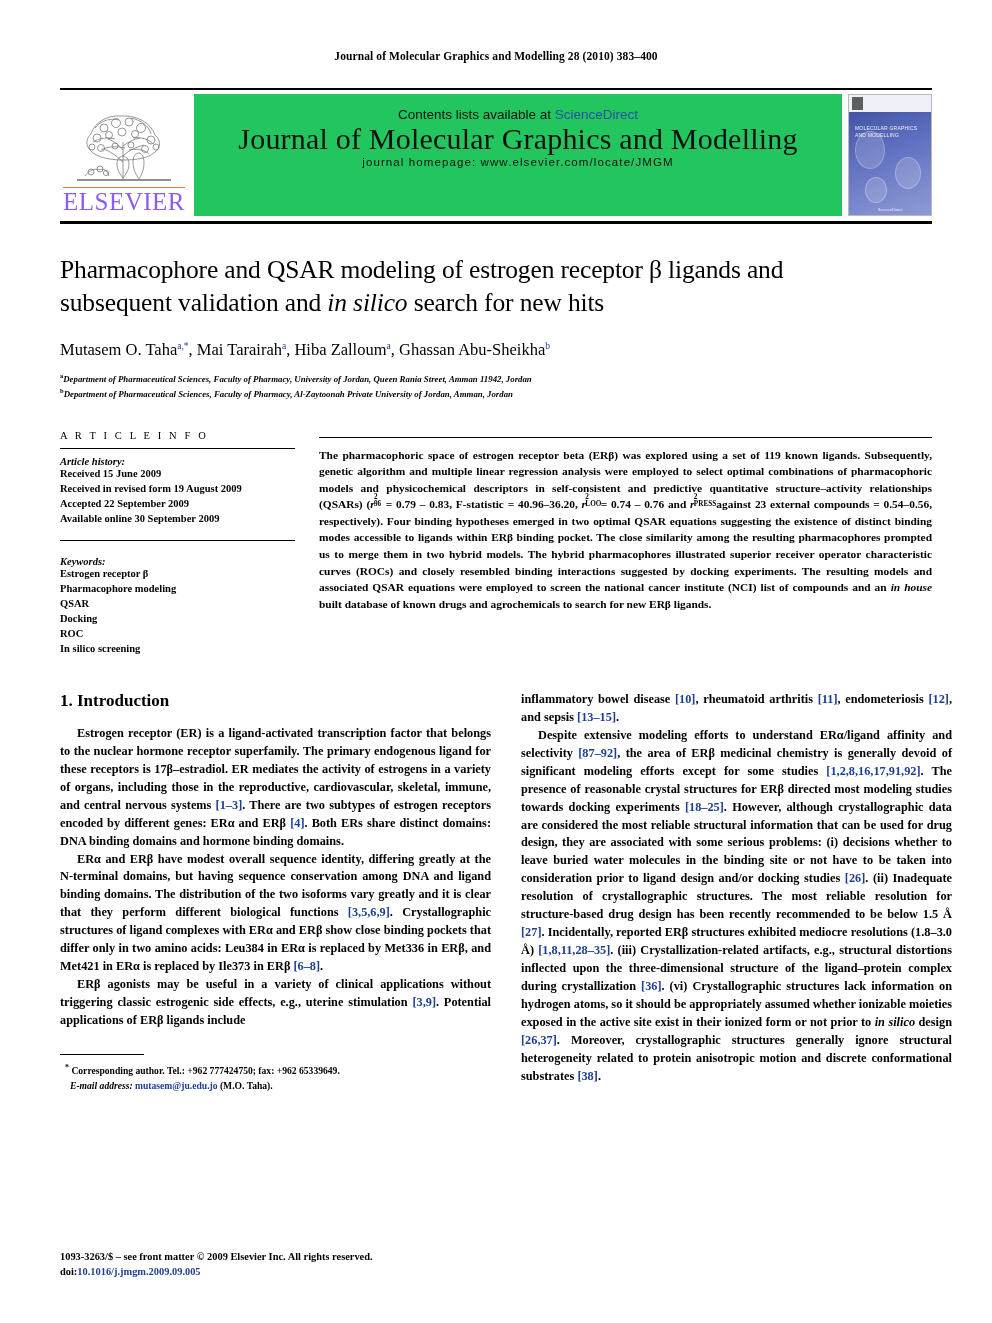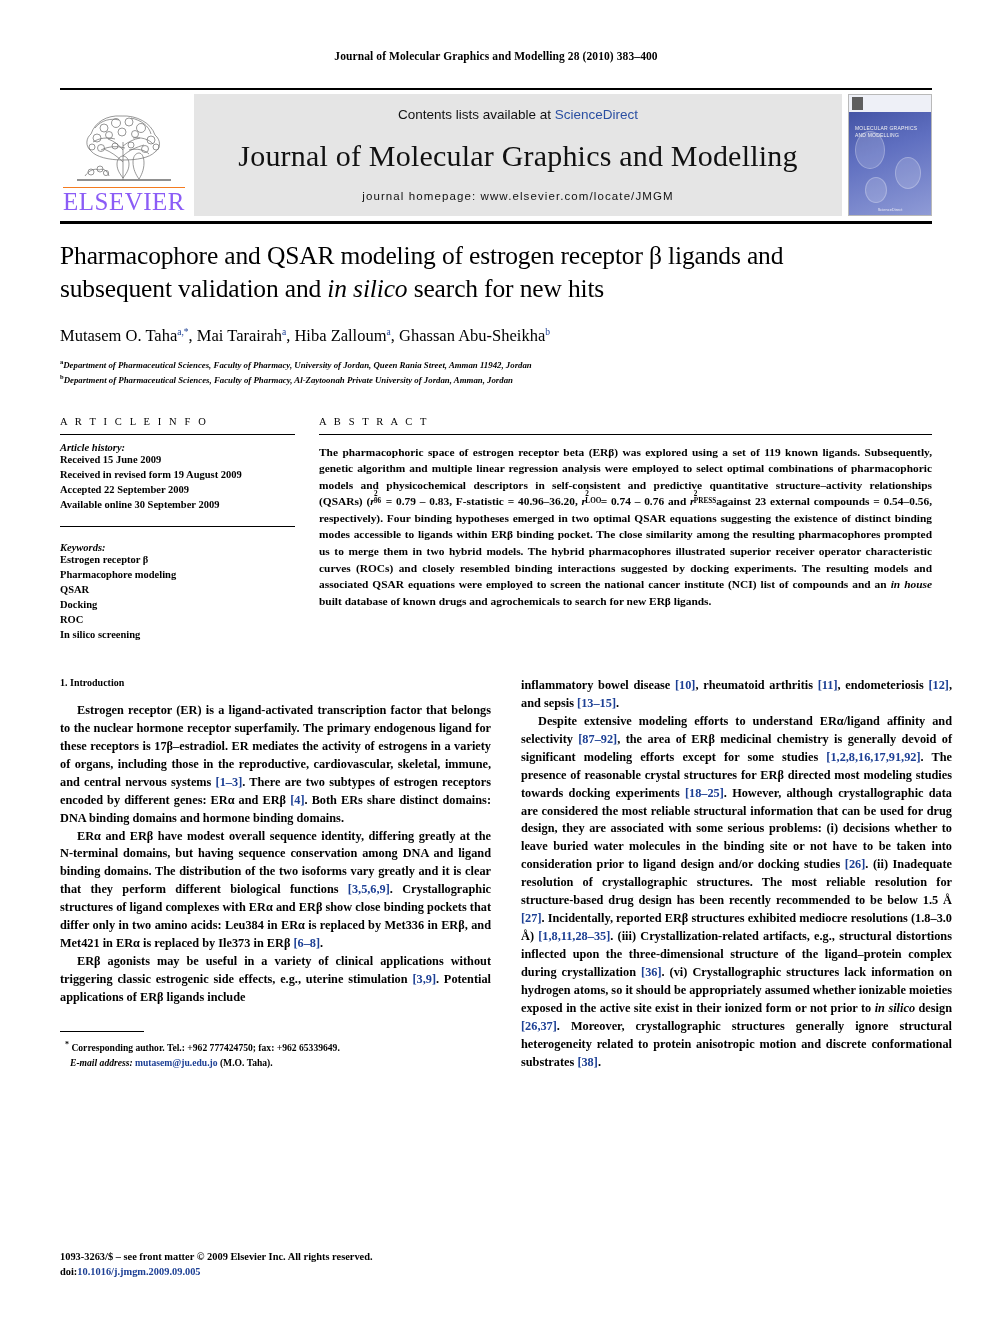--- a/index.html
+++ b/index.html
@@ -51,24 +51,23 @@
     font-size: 25px;
     letter-spacing: 0.5px;
     color: #8b5cf6;
     line-height: 1;
     margin-top: 1px;
     border-top: 1.5px solid #F47B20;
     padding-top: 1px;
   }
   .banner {
     flex: 1 1 auto;
-    background: #e5e5e5;
+    background: #22c55e;
     display: flex;
     flex-direction: column;
-    justify-content: space-between;
     align-items: center;
     padding: 13px 10px 14px 10px;
     margin: 0 6px;
   }
   .contents-line {
     font-family: "Liberation Sans", sans-serif;
     font-size: 13.5px;
     color: #111;
   }
   .contents-line .sd-link { color: #2a4fa2; }
@@ -114,21 +113,21 @@
     border: 1px solid rgba(255,255,255,0.25);
   }
   .cover-footer {
     position:absolute; bottom:3px; left:0; width:100%;
     text-align:center; font-family:"Liberation Sans",sans-serif;
     font-size:4px; color:#e9e9f5;
   }
   .masthead-rule-bottom { border-top: 3px solid #000; margin-top: 5px; }
 
   
-  .title-block { margin-top: 16px; }
+  .title-block { margin-top: 30px; }
   .paper-title {
     font-size: 25.5px;
     font-weight: normal;
     line-height: 1.28;
     margin: 0;
     letter-spacing: -0.15px;
   }
   .paper-title .ital { font-style: italic; }
   .authors {
     margin-top: 20px;
@@ -192,21 +191,21 @@
   .rsq > .pad { visibility:hidden; font-size:7.2px; }
 
   
   .body-cols {
     display: flex;
     margin-top: 34px;
     gap: 30px;
   }
   .bcol { width: 431px; flex: 0 0 431px; }
   .sec-title {
-    font-size: 10px;
+    font-size: 17px;
     font-weight: bold;
     margin: 0 0 14px 0;
   }
   .para {
     font-size: 12.3px;
     font-weight: bold;
     line-height: 1.46;
     text-align: justify;
     text-indent: 17px;
     margin: 0;
@@ -345,21 +344,20 @@
         <div class="kw-line">Estrogen receptor β</div>
         <div class="kw-line">Pharmacophore modeling</div>
         <div class="kw-line">QSAR</div>
         <div class="kw-line">Docking</div>
         <div class="kw-line">ROC</div>
         <div class="kw-line ital">In silico screening</div>
       </div>
     </div>
 
     <div class="col-abstract">
-      <div class="sec-head">A B S T R A C T</div>
       <div class="rule-thin"></div>
 
       <div class="abstract-body">
         <p><span>The pharmacophoric space of estrogen receptor beta (ERβ) was explored using a set of 119 known ligands. Subsequently, genetic algorithm and multiple linear regression analysis were employed to select optimal combinations of pharmacophoric models and physicochemical descriptors in self-consistent and predictive quantitative structure–activity relationships (QSARs) (</span><span class="rsq"><span>r</span><span class="sup">2</span><span class="sub">96</span><span class="pad">00</span></span><span> = 0.79 – 0.83,  F-statistic = 40.96–36.20, </span><span class="rsq"><span>r</span><span class="sup">2</span><span class="sub">LOO</span><span class="pad">000</span></span><span> = 0.74 – 0.76 and </span><span class="rsq"><span>r</span><span class="sup">2</span><span class="sub">PRESS</span><span class="pad">00000</span></span><span> against 23 external compounds = 0.54–0.56, respectively). </span><span>Four binding hypotheses emerged in two optimal QSAR equations suggesting the existence of distinct binding modes accessible to ligands within ERβ binding pocket. The close similarity among the resulting pharmacophores prompted us to merge them in two hybrid models. The hybrid pharmacophores illustrated superior receiver operator characteristic curves (ROCs) and closely resembled binding interactions suggested by docking experiments. The resulting models and associated QSAR equations were employed to screen the national cancer institute (NCI) list of compounds and an </span><span class="ital">in house</span><span> built database of known drugs and agrochemicals to search for new ERβ ligands.</span></p>
       </div>
     </div>
   </div>
 
   <div class="body-cols">
     <div class="bcol">

